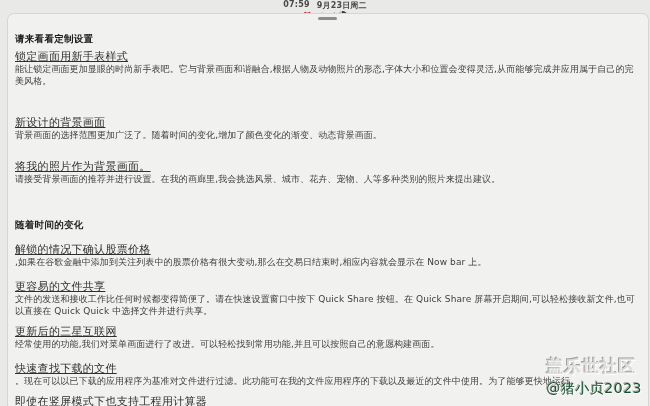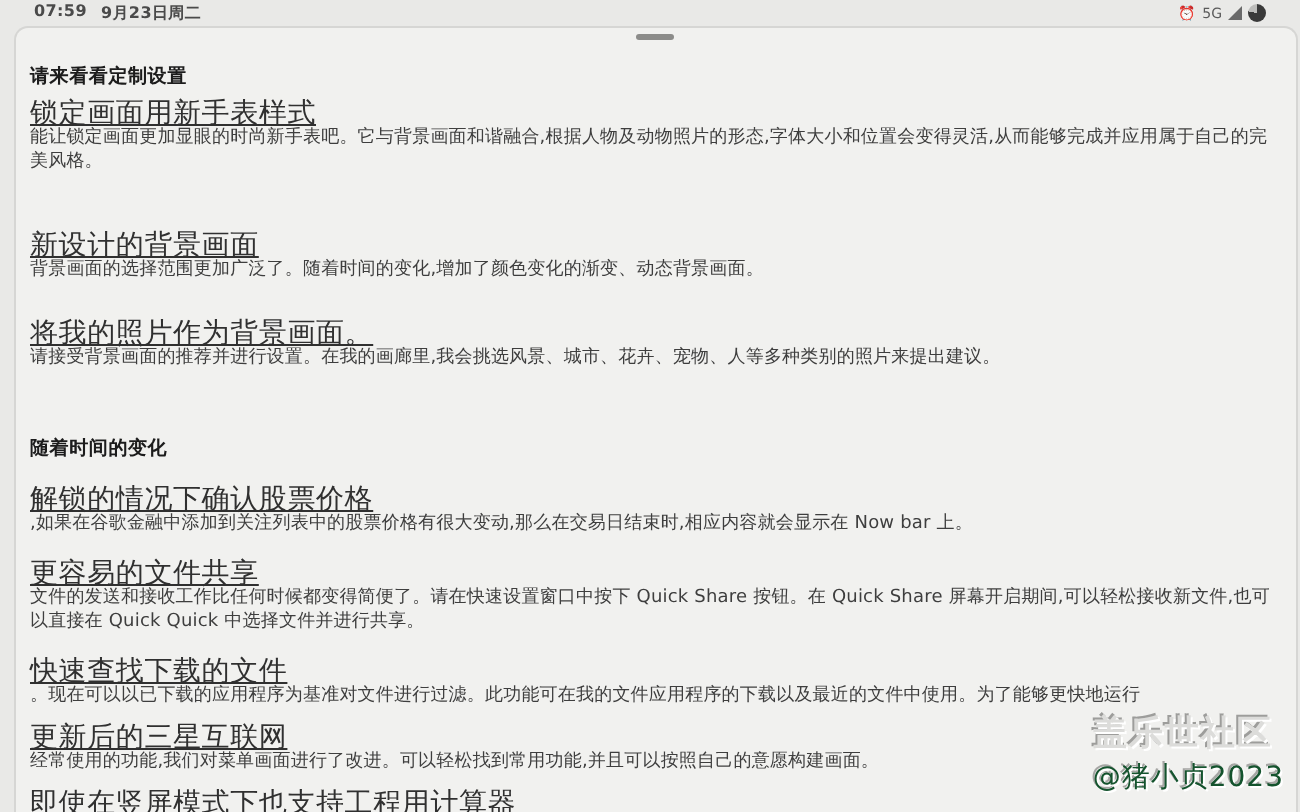--- a/index.html
+++ b/index.html
@@ -9,21 +9,21 @@
     background:#e9e9e7;
     position:relative;
     color:#3c3c3c;
   }
   .screen { position:absolute; inset:0; overflow:hidden; }
 
   
   .statusbar {
     position:absolute; top:0; left:0; right:0; height:13px;
     display:flex; align-items:center; justify-content:space-between;
-    padding:0 17px; font-size:8px; color:#4a4a4a;
+    padding:0 7px; font-size:8px; color:#4a4a4a;flex-direction:column;
   }
   .sb-left { display:flex; gap:7px; font-weight:bold; letter-spacing:.2px; }
   .sb-right { display:flex; align-items:center; gap:3px; color:#5a5a5a; }
   .sb-ico { display:inline-block; font-size:7px; line-height:8px; }
   .sig-tri {
     width:0; height:0; display:inline-block;
     border-left:7px solid transparent; border-bottom:7px solid #6a6a6a;
   }
   .battery {
     width:9px; height:9px; border-radius:50%;
@@ -42,21 +42,21 @@
   .drag-handle {
     width:19px; height:3px; border-radius:2px;
     background:#8c8c8a; margin:3px auto 0;
   }
 
   h2.group {
     font-size:9.5px; line-height:12px; font-weight:bold; color:#1c1c1c;
     letter-spacing:.3px;
   }
   .section a.tip {
-    display:block; font-size:14px; line-height:12px;
+    display:block; font-size:11px; line-height:12px;
     color:#303030; text-decoration:underline; letter-spacing:.3px;
   }
   .section p.body {
     font-size:9px; line-height:12px; color:#3e3e3e; letter-spacing:.1px;
   }
   .mt6{margin-top:6px}.mt8{margin-top:20px}.mt9{margin-top:9px}
   .mt13{margin-top:13px}.mt14{margin-top:30px}.mt34{margin-top:34px}
 
   
   .watermark {
@@ -118,28 +118,28 @@
       <a href="#" class="tip">解锁的情况下确认股票价格</a>
       <p class="body">,如果在谷歌金融中添加到关注列表中的股票价格有很大变动,那么在交易日结束时,相应内容就会显示在 Now bar 上。</p>
     </div>
 
     <div class="section mt13">
       <a href="#" class="tip">更容易的文件共享</a>
       <p class="body">文件的发送和接收工作比任何时候都变得简便了。请在快速设置窗口中按下 Quick Share 按钮。在 Quick Share 屏幕开启期间,可以轻松接收新文件,也可以直接在 Quick Quick 中选择文件并进行共享。</p>
     </div>
 
 
+    <div class="section mt9">
+      <a href="#" class="tip">更新后的三星互联网</a>
+      <p class="body">经常使用的功能,我们对菜单画面进行了改进。可以轻松找到常用功能,并且可以按照自己的意愿构建画面。</p>
+    </div>
+
     <div class="section mt13">
       <a href="#" class="tip">快速查找下载的文件</a>
       <p class="body">。现在可以以已下载的应用程序为基准对文件进行过滤。此功能可在我的文件应用程序的下载以及最近的文件中使用。为了能够更快地运行</p>
-    </div>
-
-    <div class="section mt9">
-      <a href="#" class="tip">更新后的三星互联网</a>
-      <p class="body">经常使用的功能,我们对菜单画面进行了改进。可以轻松找到常用功能,并且可以按照自己的意愿构建画面。</p>
     </div>
 
     <div class="section mt9">
       <a href="#" class="tip">即使在竖屏模式下也支持工程用计算器</a>
     </div>
   </div>
 
   <div class="watermark">
     <div class="wm1">盖乐世社区</div>
     <div class="wm2">@猪小贞2023</div>

